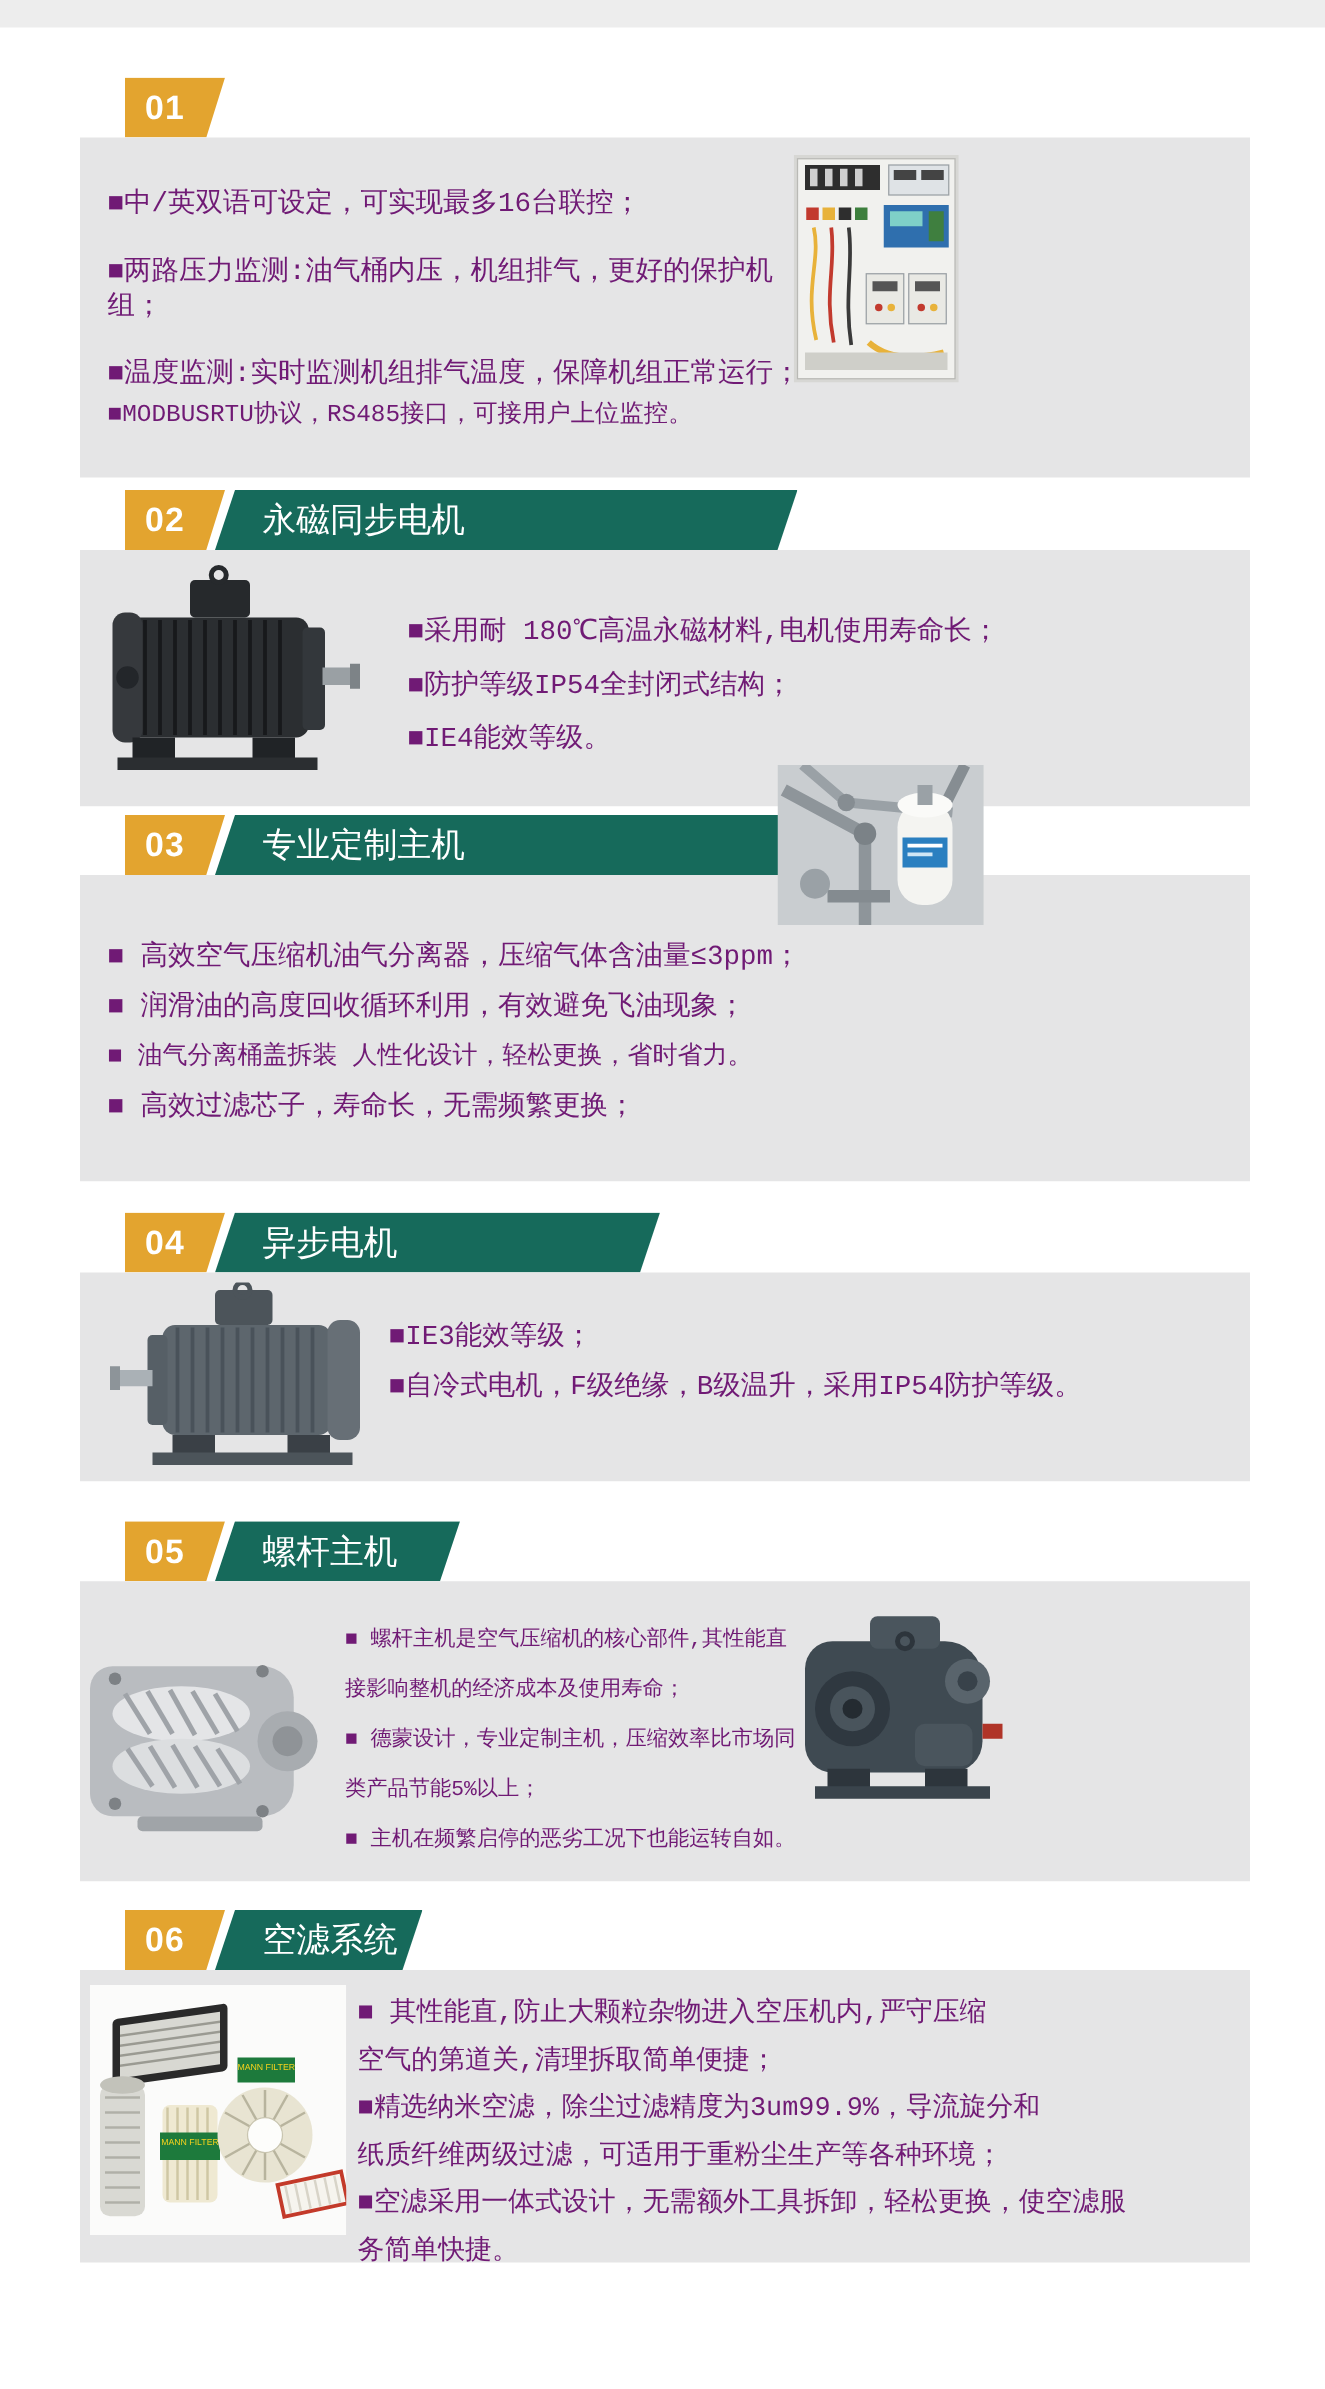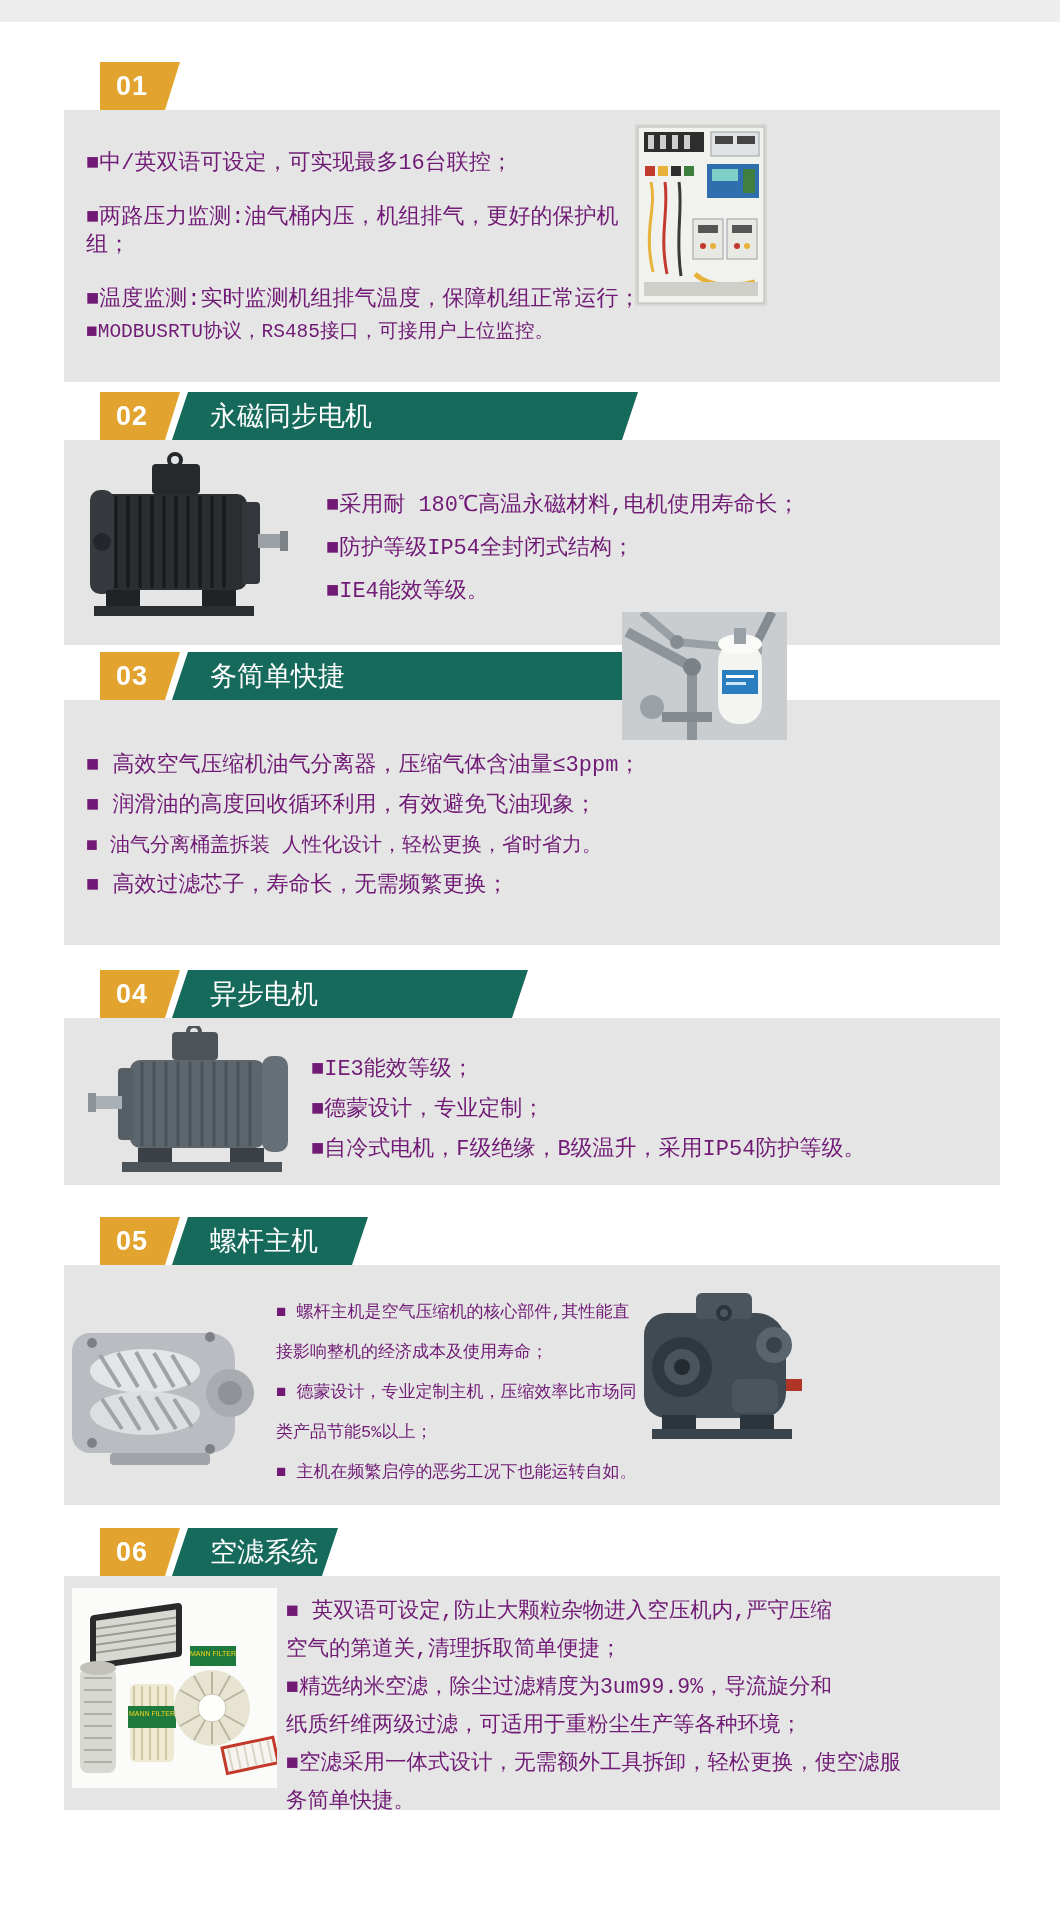--- a/index.html
+++ b/index.html
@@ -112,21 +112,21 @@
         <div class="bullet">■采用耐 180℃高温永磁材料,电机使用寿命长；</div>
         <div class="bullet">■防护等级IP54全封闭式结构；</div>
         <div class="bullet">■IE4能效等级。</div>
       </div>
     </div>
   </div>
 
   <div class="sec" style="top:652px;height:293px;">
     <div class="hdr">
       <div class="badge"><span>03</span></div>
-      <div class="band" style="width:476px;"><span>务简单快捷</span></div>
+      <div class="band" style="width:476px;"><span>专业定制主机</span></div>
     </div>
     <div class="panel" style="top:48px;height:245px;">
       <div class="bullets gap12" style="left:22px;top:52px;width:560px;">
         <div class="bullet">■ 高效空气压缩机油气分离器，压缩气体含油量≤3ppm；</div>
         <div class="bullet">■ 润滑油的高度回收循环利用，有效避免飞油现象；</div>
         <div class="bullet" style="font-size:20px;">■ 油气分离桶盖拆装 人性化设计，轻松更换，省时省力。</div>
         <div class="bullet">■ 高效过滤芯子，寿命长，无需频繁更换；</div>
       </div>
       <svg class="photo" style="left:558px;top:-88px;z-index:2;" width="165" height="128" viewBox="0 0 165 128">
         <rect width="165" height="128" fill="#c9cdd0"></rect>
@@ -172,21 +172,20 @@
         <rect x="180" y="30" width="26" height="96" rx="10" fill="#676f76"></rect>
         <rect x="36" y="42" width="16" height="72" rx="4" fill="#565f66"></rect>
         <rect x="12" y="70" width="28" height="13" fill="#aab1b6"></rect>
         <rect x="6" y="67" width="8" height="19" fill="#8d9499"></rect>
         <rect x="56" y="122" width="34" height="16" fill="#3a4046"></rect>
         <rect x="148" y="122" width="34" height="16" fill="#3a4046"></rect>
         <rect x="40" y="136" width="160" height="10" fill="#4c545a"></rect>
       </svg>
       <div class="bullets gap12" style="left:247px;top:38px;width:680px;">
         <div class="bullet">■IE3能效等级；</div>
-        <div class="bullet">■德蒙设计，专业定制；</div>
         <div class="bullet">■自冷式电机，F级绝缘，B级温升，采用IP54防护等级。</div>
       </div>
     </div>
   </div>
 
   <div class="sec" style="top:1217px;height:288px;">
     <div class="hdr">
       <div class="badge"><span>05</span></div>
       <div class="band" style="width:196px;"><span>螺杆主机</span></div>
     </div>
@@ -299,21 +298,21 @@
             <line x1="6" y1="2" x2="6" y2="24"></line>
               <line x1="14" y1="2" x2="14" y2="24"></line>
             <line x1="22" y1="2" x2="22" y2="24"></line>
               <line x1="30" y1="2" x2="30" y2="24"></line>
             <line x1="38" y1="2" x2="38" y2="24"></line>
               <line x1="46" y1="2" x2="46" y2="24"></line>
           </g>
         </g>
       </svg>
       <div class="bullets wrapcol6" style="left:222px;top:16px;width:620px;">
-        <div class="bullet">■ 英双语可设定,防止大颗粒杂物进入空压机内,严守压缩
+        <div class="bullet">■ 其性能直,防止大颗粒杂物进入空压机内,严守压缩
 空气的第道关,清理拆取简单便捷；</div>
         <div class="bullet">■精选纳米空滤，除尘过滤精度为3um99.9%，导流旋分和
 纸质纤维两级过滤，可适用于重粉尘生产等各种环境；</div>
         <div class="bullet">■空滤采用一体式设计，无需额外工具拆卸，轻松更换，使空滤服
 务简单快捷。</div>
       </div>
     </div>
   </div>
 </div>
 

